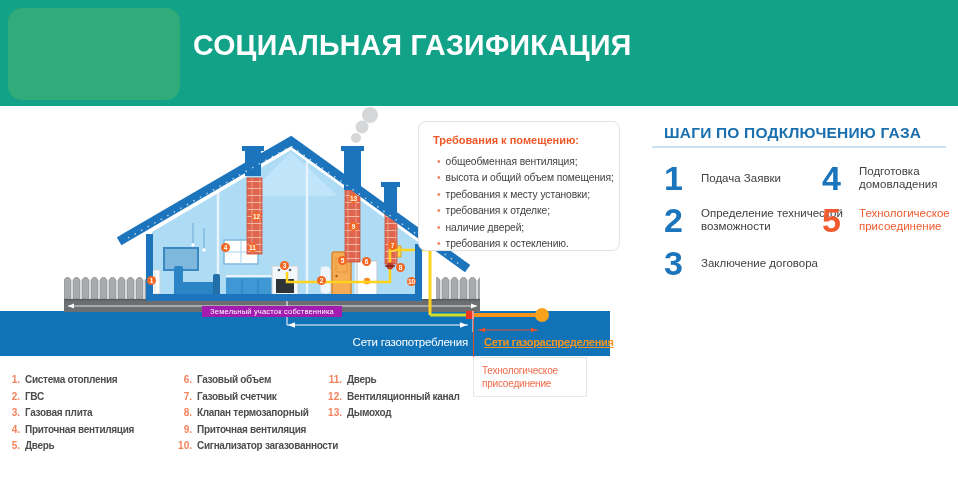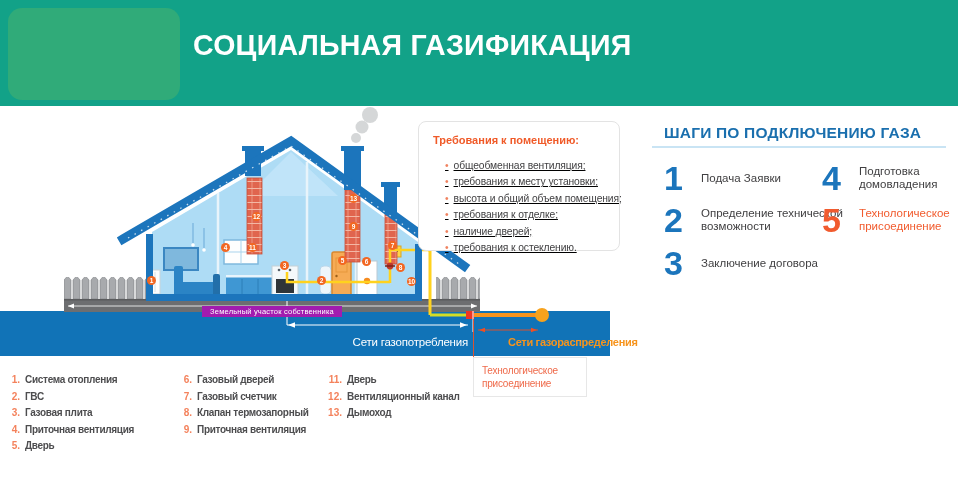--- a/index.html
+++ b/index.html
@@ -8,38 +8,38 @@
   .abs{position:absolute;}
   
   .header-band{left:0;top:0;width:958px;height:106px;background:#12a288;}
   .header-chip{left:8px;top:8px;width:172px;height:92px;background:#30ab79;border-radius:14px;}
   .title{left:193px;top:28px;color:#ffffff;font-weight:bold;font-size:30px;letter-spacing:.3px;
          transform:scaleX(.95);transform-origin:left top;white-space:nowrap;}
   
   .req-card{left:418px;top:121px;width:202px;height:130px;background:#ffffff;border:1px solid #e3e3e3;
             border-radius:8px;box-sizing:border-box;padding:12px 0 0 14px;}
   .req-heading{color:#f05a28;font-weight:bold;font-size:11px;margin:0 0 8px 0;white-space:nowrap;}
-  .req-list{list-style:none;margin:12px;padding:0;text-decoration:underline;}
+  .req-list{list-style:none;margin:4px;padding:0;}
   .req-list li{font-size:10.3px;color:#414042;line-height:16.4px;white-space:nowrap;letter-spacing:-.1px;}
   .req-bullet{color:#f0825f;margin-right:5px;}
   
   .steps-heading{left:664px;top:124px;color:#1a6fae;font-weight:bold;font-size:15.5px;letter-spacing:.2px;white-space:nowrap;}
   .steps-divider{left:652px;top:146px;width:294px;height:2px;background:#c9e4f4;}
   .step{display:flex;align-items:center;gap:11px;}
   .step .num{font-size:34px;font-weight:bold;color:#1b75bc;line-height:34px;width:26px;}
   .step .lbl{font-size:11.5px;color:#414042;line-height:13px;}
   .step.accent .num,.step.accent .lbl{color:#f15b2e;}
   .s1{left:664px;top:161px;} .s2{left:664px;top:203px;} .s3{left:664px;top:246px;}
   .s4{left:822px;top:161px;} .s5{left:822px;top:203px;}
   .lbl-w1{width:150px;} .lbl-w2{width:112px;}
   
   .land-label-wrap{left:64px;top:300px;width:416px;text-align:center;}
   .land-label{display:inline-block;background:#a21caf;color:#ffffff;font-size:7.5px;letter-spacing:.2px;padding:0 8px;line-height:11px;}
   .net-consumption{left:300px;top:336px;width:168px;text-align:right;color:#ffffff;font-weight:normal;font-size:11.5px;letter-spacing:-.2px;white-space:nowrap;}
-  .net-distribution{left:508px;top:336px;color:#f7941d;font-weight:bold;font-size:11px;letter-spacing:-.3px;white-space:nowrap;}
+  .net-distribution{left:484px;top:336px;color:#f7941d;font-weight:bold;font-size:11px;letter-spacing:-.3px;white-space:nowrap;text-decoration:underline;}
   .tech-box{left:473px;top:357px;width:96px;background:#ffffff;border:1px solid #e7e7e7;padding:6px 8px;
             color:#ef6a4a;font-size:10px;line-height:13px;letter-spacing:-.2px;}
   
   .legend-col{display:flex;flex-direction:column;}
   .lrow{display:flex;align-items:baseline;height:16.5px;}
   .lnum{color:#f4825c;font-weight:bold;font-size:10px;text-align:right;margin-right:5px;}
   .llbl{color:#4d4d4f;font-weight:bold;font-size:10px;letter-spacing:-.3px;white-space:nowrap;}
   .lc1{left:6px;top:374px;} .lc1 .lnum{width:14px;}
   .lc2{left:172px;top:374px;} .lc2 .lnum{width:20px;}
   .lc3{left:318px;top:374px;} .lc3 .lnum{width:24px;}
@@ -211,22 +211,22 @@
 </svg>
 
 <div class="abs header-band"></div>
 <div class="abs header-chip"></div>
 <div class="abs title">СОЦИАЛЬНАЯ ГАЗИФИКАЦИЯ</div>
 
 <div class="abs req-card">
   <p class="req-heading">Требования к помещению:</p>
   <ul class="req-list">
     <li><span class="req-bullet">•</span><span>общеобменная вентиляция;</span></li>
+    <li><span class="req-bullet">•</span><span>высота и общий объем помещения;</span></li>
     <li><span class="req-bullet">•</span><span>требования к месту установки;</span></li>
-    <li><span class="req-bullet">•</span><span>высота и общий объем помещения;</span></li>
     <li><span class="req-bullet">•</span><span>требования к отделке;</span></li>
     <li><span class="req-bullet">•</span><span>наличие дверей;</span></li>
     <li><span class="req-bullet">•</span><span>требования к остеклению.</span></li>
   </ul>
 </div>
 
 <div class="abs steps-heading">ШАГИ ПО ПОДКЛЮЧЕНИЮ ГАЗА</div>
 <div class="abs steps-divider"></div>
 
 <div class="abs step s1">
@@ -289,34 +289,38 @@
       <span class="llbl">Приточная вентиляция</span>
     </div>
   <div class="lrow">
       <span class="lnum">5.</span>
       <span class="llbl">Дверь</span>
     </div>
 </div>
 <div class="abs legend-col lc2">
   <div class="lrow">
       <span class="lnum">6.</span>
-      <span class="llbl">Газовый дверей</span>
+      <span class="llbl">Газовый объем</span>
     </div>
   <div class="lrow">
       <span class="lnum">7.</span>
       <span class="llbl">Газовый счетчик</span>
     </div>
   <div class="lrow">
       <span class="lnum">8.</span>
       <span class="llbl">Клапан термозапорный</span>
     </div>
   <div class="lrow">
       <span class="lnum">9.</span>
       <span class="llbl">Приточная вентиляция</span>
     </div>
+  <div class="lrow">
+      <span class="lnum">10.</span>
+      <span class="llbl">Сигнализатор загазованности</span>
+    </div>
 </div>
 <div class="abs legend-col lc3">
   <div class="lrow">
       <span class="lnum">11.</span>
       <span class="llbl">Дверь</span>
     </div>
   <div class="lrow">
       <span class="lnum">12.</span>
       <span class="llbl">Вентиляционный канал</span>
     </div>

